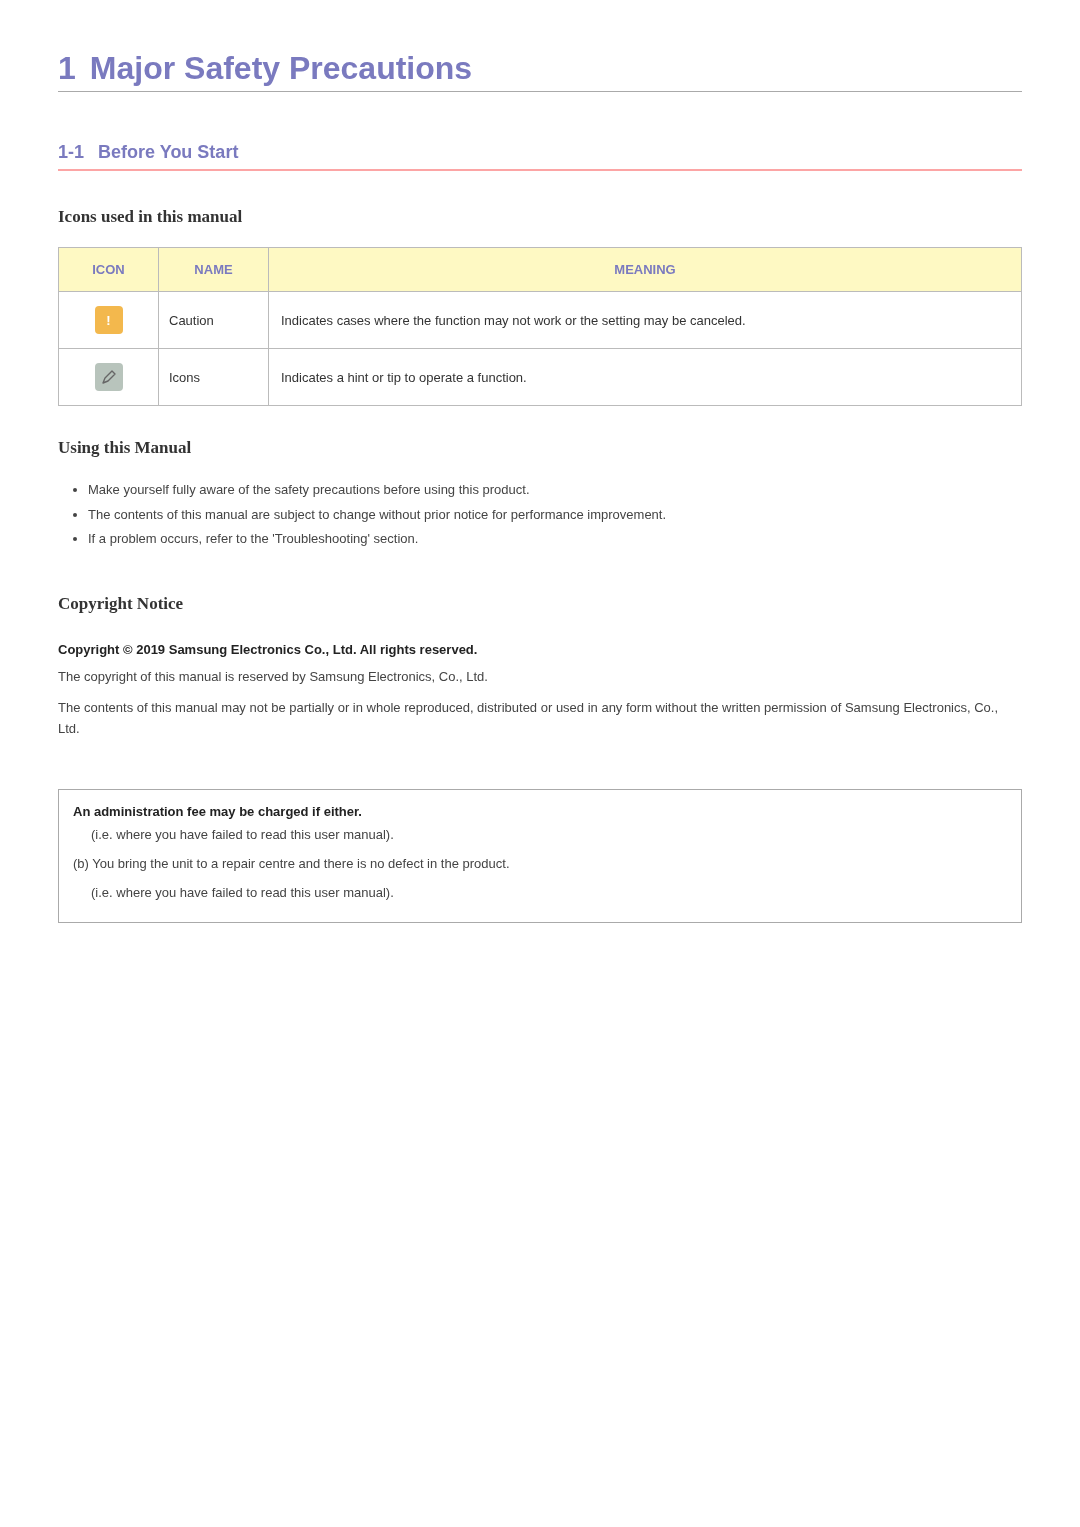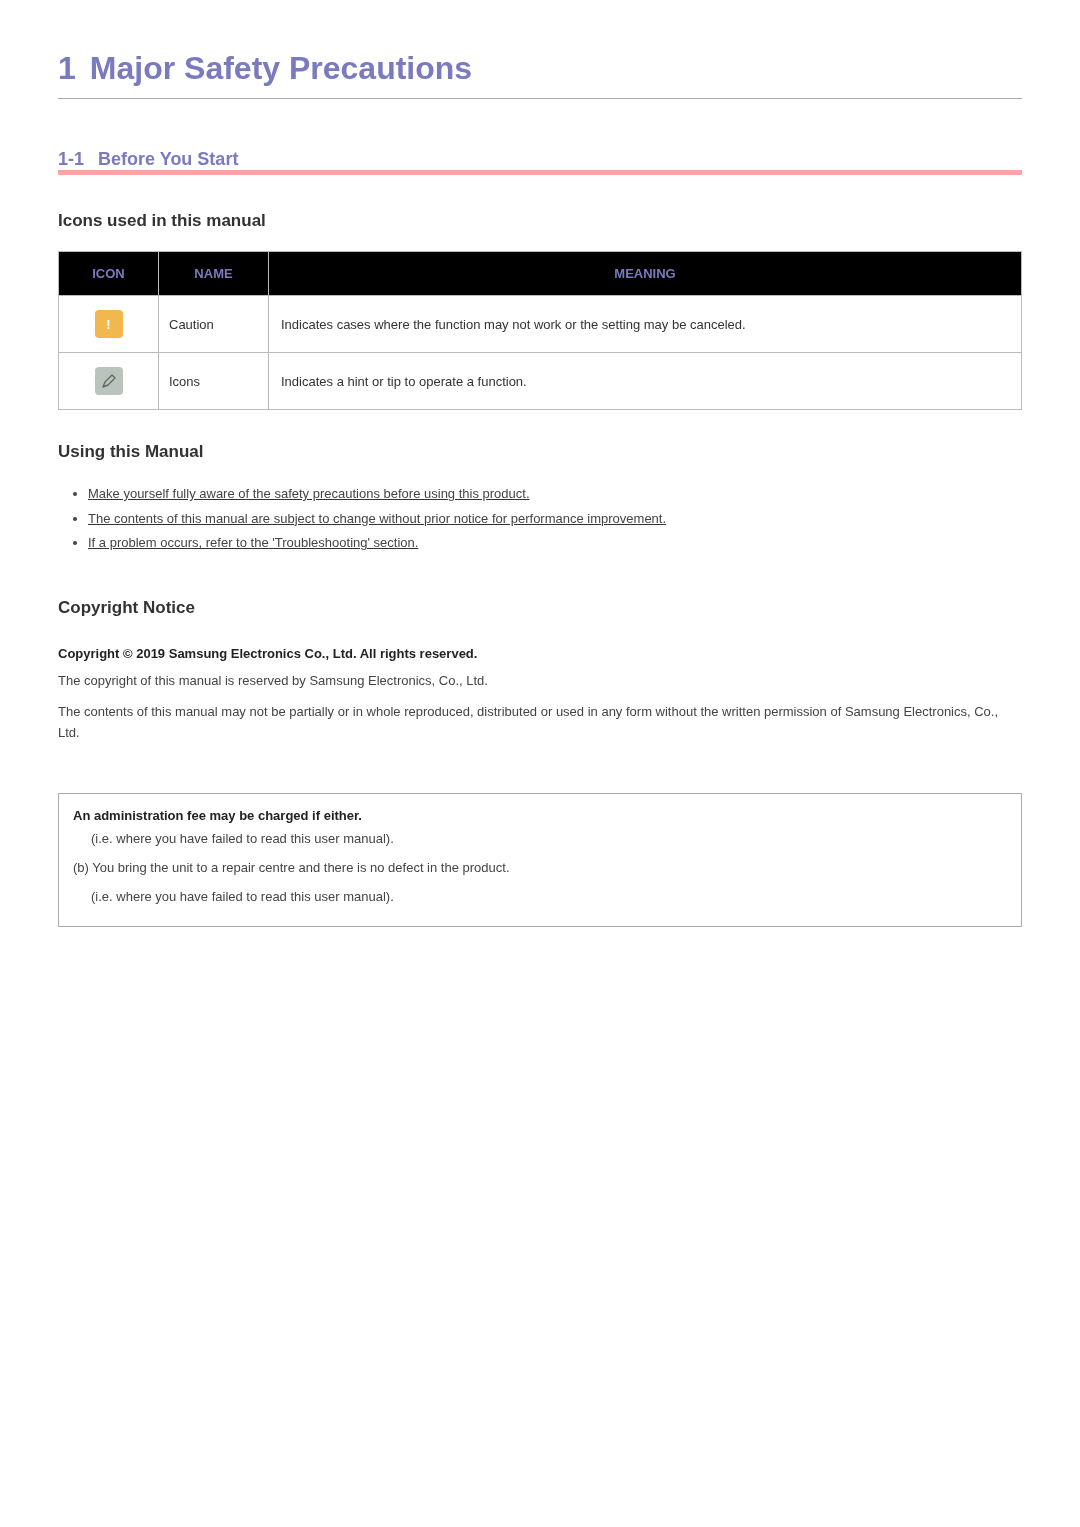--- a/index.html
+++ b/index.html
@@ -9,77 +9,78 @@
       width: 1080px;
       height: 1527px;
       padding: 50px 58px;
       color: #333;
     }
     .chapter-title {
       font-size: 32px;
       font-weight: bold;
       color: #7a7abf;
       border-bottom: 1px solid #aaa;
-      padding-bottom: 11px;
+      padding-bottom: 4px;
       margin-bottom: 50px;
     }
     .chapter-num {
       color: #7a7abf;
       margin-right: 14px;
     }
     .section-title {
       font-size: 18px;
       font-weight: bold;
       color: #7a7abf;
-      border-bottom: 5px solid #fca5a5;
+      border-bottom: 2px solid #fca5a5;
+      padding-bottom: 6px;
       margin-bottom: 36px;
     }
     .section-num { margin-right: 14px; }
     .subhead {
       font-size: 17px;
       font-weight: bold;
       color: #333;
       margin-bottom: 20px;
       margin-top: 32px;
+      font-family: Liberation Serif, serif;
     }
     table.icons {
       border-collapse: collapse;
       width: 100%;
       margin-bottom: 10px;
     }
     table.icons th, table.icons td {
       border: 1px solid #bbb;
       padding: 14px 12px;
       font-size: 13px;
       text-align: left;
       vertical-align: middle;
     }
     table.icons th {
       color: #7a7abf;
       font-weight: bold;
       text-align: center;
-      background: #000000;
+      background: #fef9c3;
       margin-top: 7px;
     }
     table.icons td.icon-cell { text-align: center; width: 100px; }
     table.icons td.name-cell { width: 110px; padding-left: 10px; }
     .icon-box {
       display: inline-flex;
       align-items: center;
       justify-content: center;
       width: 28px; height: 28px;
       border-radius: 4px;
     }
     .icon-caution { background: #f3b84d; color: #fff; font-weight: bold; }
     .icon-note { background: #b8c4bc; color: #666; }
     ul.bullets {
       list-style: disc;
       padding-left: 30px;
       margin-top: 6px;
-      text-decoration: underline;
     }
     ul.bullets li {
       font-size: 13px;
       color: #444;
       line-height: 1.9;
     }
     .body-text {
       font-size: 13px;
       color: #444;
       line-height: 1.6;

